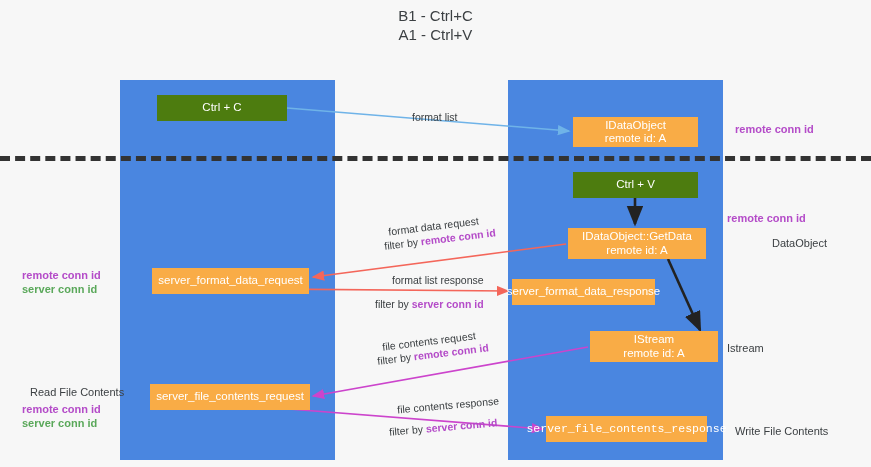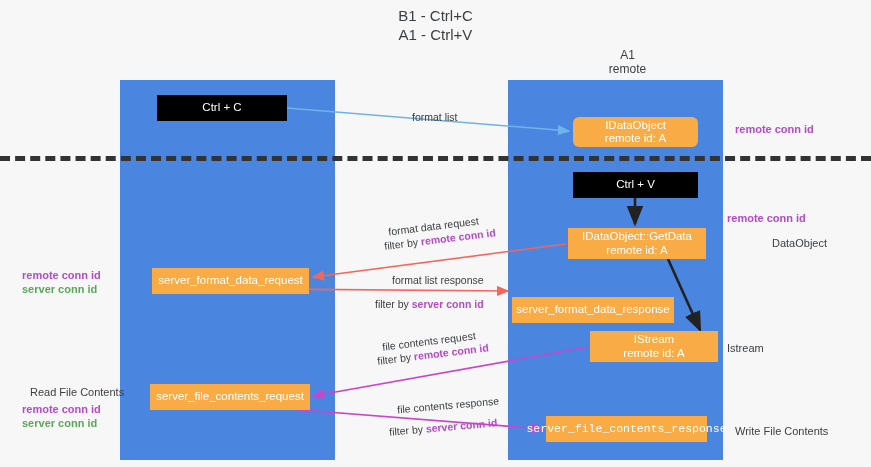--- a/index.html
+++ b/index.html
@@ -30,28 +30,28 @@
   .lane{position:absolute;background:#4a86e0;}
   #lane-b1{left:120px;top:80px;width:215px;height:380px;}
   #lane-a1{left:508px;top:80px;width:215px;height:380px;}
 
   .node{
     position:absolute;box-sizing:border-box;
     display:flex;align-items:center;justify-content:center;
     text-align:center;color:#ffffff;font-size:11.5px;line-height:13.5px;
     white-space:pre-line;padding:2px 4px;
   }
-  .green{background:#000000;}
+  .green{background:#4d7c0f;}
   .orange{background:#f9ac46;}
 
   #n-ctrlc{left:157px;top:95px;width:130px;height:26px;}
-  #n-idataobject{left:573px;top:117px;width:125px;height:30px;border-radius:6px;}
+  #n-idataobject{left:573px;top:117px;width:125px;height:30px;}
   #n-ctrlv{left:573px;top:172px;width:125px;height:26px;}
   #n-getdata{left:568px;top:228px;width:138px;height:31px;}
-  #n-fmtresp{left:512px;top:279px;width:162px;height:26px;margin-top:18px;}
+  #n-fmtresp{left:512px;top:279px;width:143px;height:26px;}
   #n-istream{left:590px;top:331px;width:128px;height:31px;}
   #n-filecontresp{left:546px;top:416px;width:161px;height:26px;font-family:Liberation Mono, monospace;}
   #n-fmtreq{left:152px;top:268px;width:157px;height:26px;}
   #n-filecontreq{left:150px;top:384px;width:160px;height:26px;}
 
   .edge-label{
     position:absolute;font-size:10.5px;line-height:13px;color:#3c4043;
     white-space:nowrap;
   }
   .edge-label .accent-purple{color:#b44bc8;font-weight:bold;}
@@ -88,22 +88,20 @@
   }
 </style>
 </head>
 <body>
 
 <div class="stage">
 
   <div class="title">B1 - Ctrl+C
 A1 - Ctrl+V</div>
 
-  <div class="col-head" id="head-a1">A1
-remote</div>
 
   <div class="lane" id="lane-b1"></div>
   <div class="lane" id="lane-a1"></div>
 
   <svg id="svg-layer" viewBox="0 0 871 467">
     <defs>
       <marker id="ar-blue" markerWidth="9" markerHeight="9" refX="7" refY="3.2" orient="auto">
         <path d="M0,0 L8,3.2 L0,6.4 z" fill="#6fb3e8"></path>
       </marker>
       <marker id="ar-red" markerWidth="9" markerHeight="9" refX="7" refY="3.2" orient="auto">

